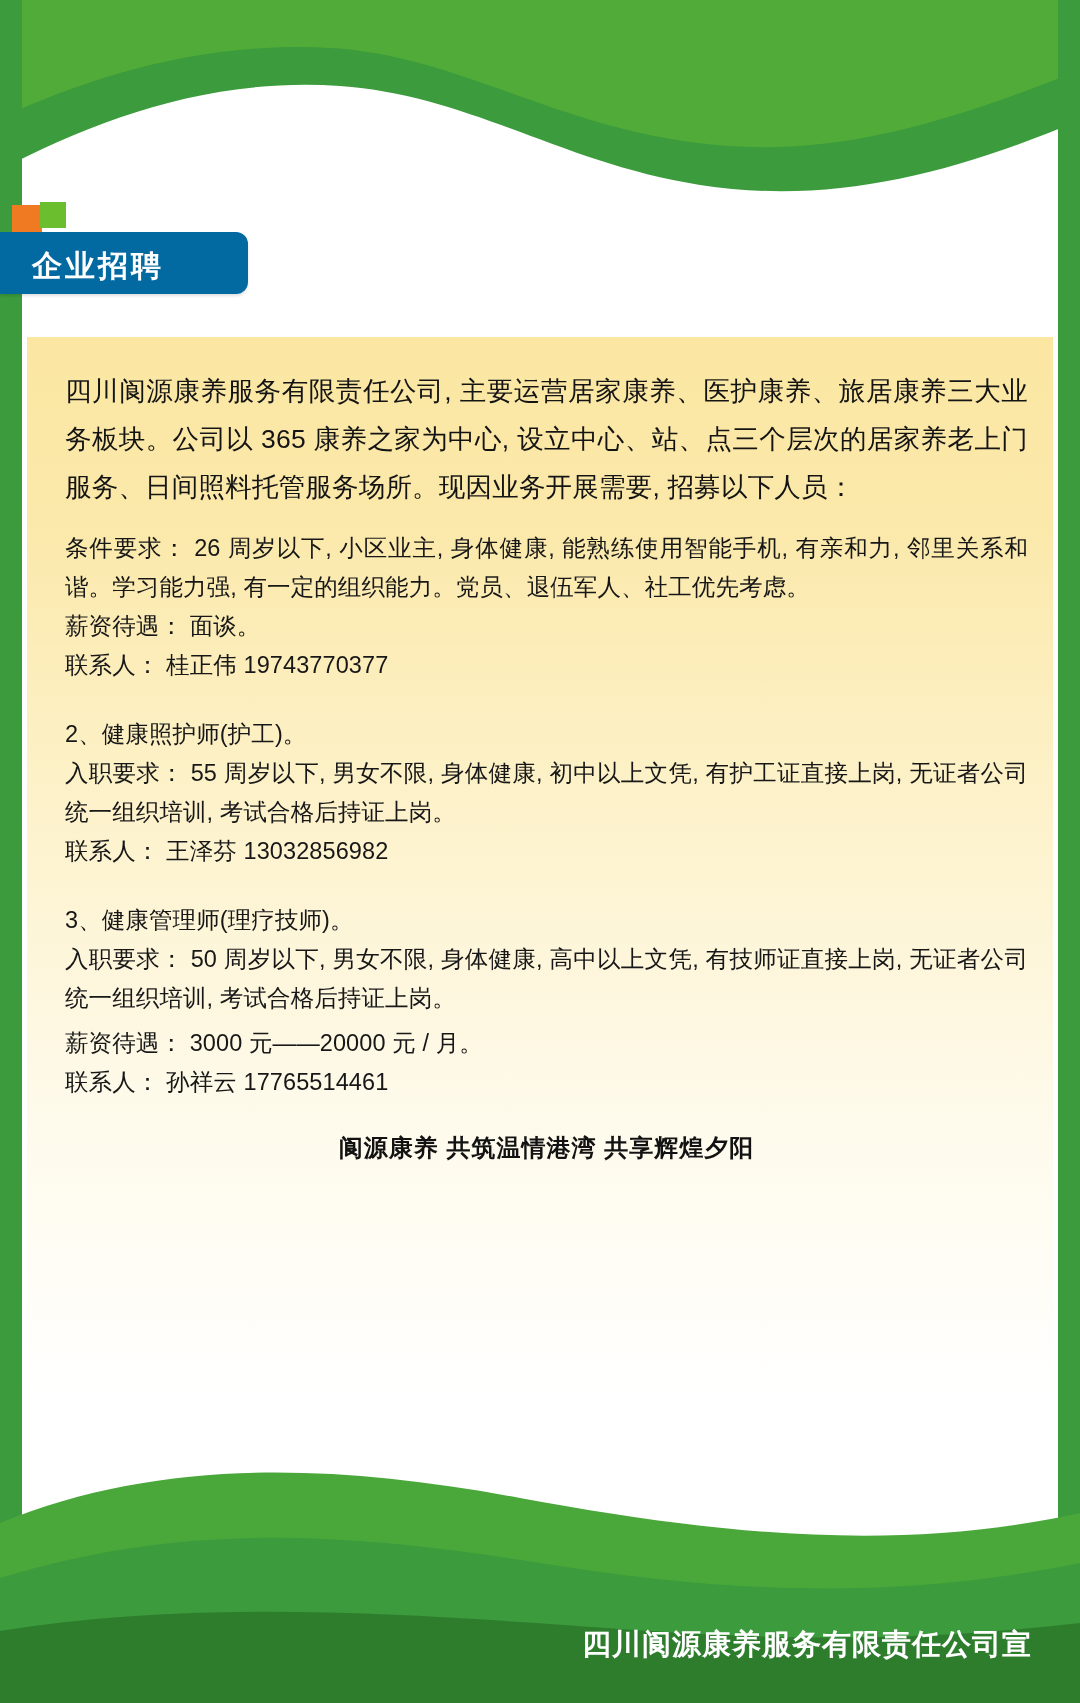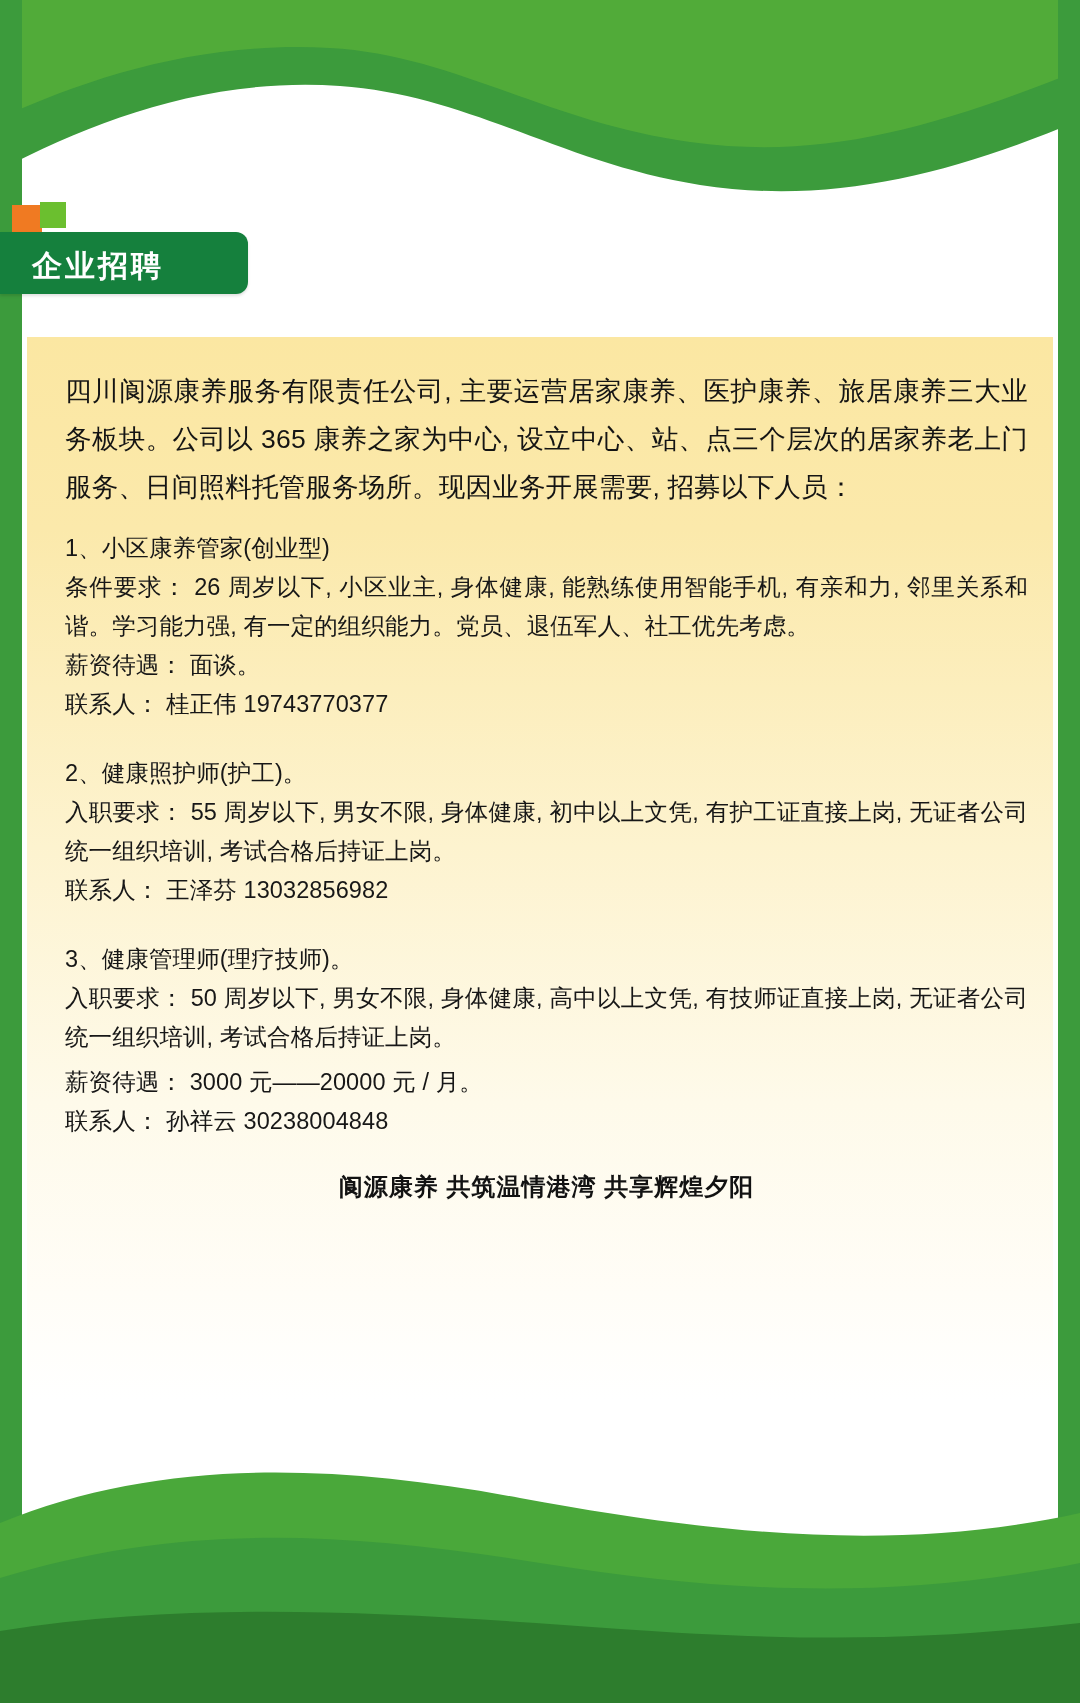--- a/index.html
+++ b/index.html
@@ -73,21 +73,21 @@
     width: 26px;
     height: 26px;
     background: #6bbf2f;
   }
   .title-tab {
     position: absolute;
     left: 0;
     top: 32px;
     width: 248px;
     height: 62px;
-    background: #15803d;
+    background: #0369a1;
     border-radius: 0 12px 12px 0;
     box-shadow: 0 2px 3px rgba(0,0,0,0.12);
   }
   .title-tab .label {
     position: absolute;
     left: 32px;
     top: 14px;
     color: #ffffff;
     font-size: 30px;
     font-weight: bold;
@@ -182,46 +182,46 @@
       <div class="label">企业招聘</div>
     </div>
   </div>
 
   <div class="card">
     <div class="card-inner">
 
       <p class="lead">四川阆源康养服务有限责任公司, 主要运营居家康养、医护康养、旅居康养三大业务板块。公司以 365 康养之家为中心, 设立中心、站、点三个层次的居家养老上门服务、日间照料托管服务场所。现因业务开展需要, 招募以下人员：</p>
 
       <div class="block">
-        <div class="line">1、小区康养管家(创业型)</div>
         <div class="line">条件要求： 26 周岁以下, 小区业主, 身体健康, 能熟练使用智能手机, 有亲和力, 邻里关系和谐。学习能力强, 有一定的组织能力。党员、退伍军人、社工优先考虑。</div>
         <div class="line">薪资待遇： 面谈。</div>
         <div class="line">联系人： 桂正伟 19743770377</div>
       </div>
 
       <div class="block">
         <div class="line">2、健康照护师(护工)。</div>
         <div class="line">入职要求： 55 周岁以下, 男女不限, 身体健康, 初中以上文凭, 有护工证直接上岗, 无证者公司统一组织培训, 考试合格后持证上岗。</div>
         <div class="line">联系人： 王泽芬 13032856982</div>
       </div>
 
       <div class="block">
         <div class="line">3、健康管理师(理疗技师)。</div>
         <div class="line">入职要求： 50 周岁以下, 男女不限, 身体健康, 高中以上文凭, 有技师证直接上岗, 无证者公司统一组织培训, 考试合格后持证上岗。</div>
         <div class="spacer-sm"></div>
         <div class="line">薪资待遇： 3000 元——20000 元 / 月。</div>
-        <div class="line">联系人： 孙祥云 30238004848</div>
+        <div class="line">联系人： 孙祥云 17765514461</div>
       </div>
 
       <div class="slogan">阆源康养  共筑温情港湾  共享辉煌夕阳</div>
     </div>
   </div>
 
   <div class="bottom-wave">
     <svg width="1080" height="300" viewBox="0 0 1080 300" xmlns="http://www.w3.org/2000/svg">
       <path d="M0,120 C160,55 330,60 520,95 C720,132 900,150 1080,110 L1080,300 L0,300 Z" fill="#4aa83a"></path>
       <path d="M0,175 C180,120 340,128 540,160 C740,192 900,196 1080,160 L1080,300 L0,300 Z" fill="#3c9b3c"></path>
       <path d="M0,228 C200,196 400,210 620,226 C820,240 940,236 1080,220 L1080,300 L0,300 Z" fill="#2d7d2d"></path>
     </svg>
   </div>
 
+  <div class="footer-text">四川阆源康养服务有限责任公司宣</div>
 
 </div>
 
 </body></html>

